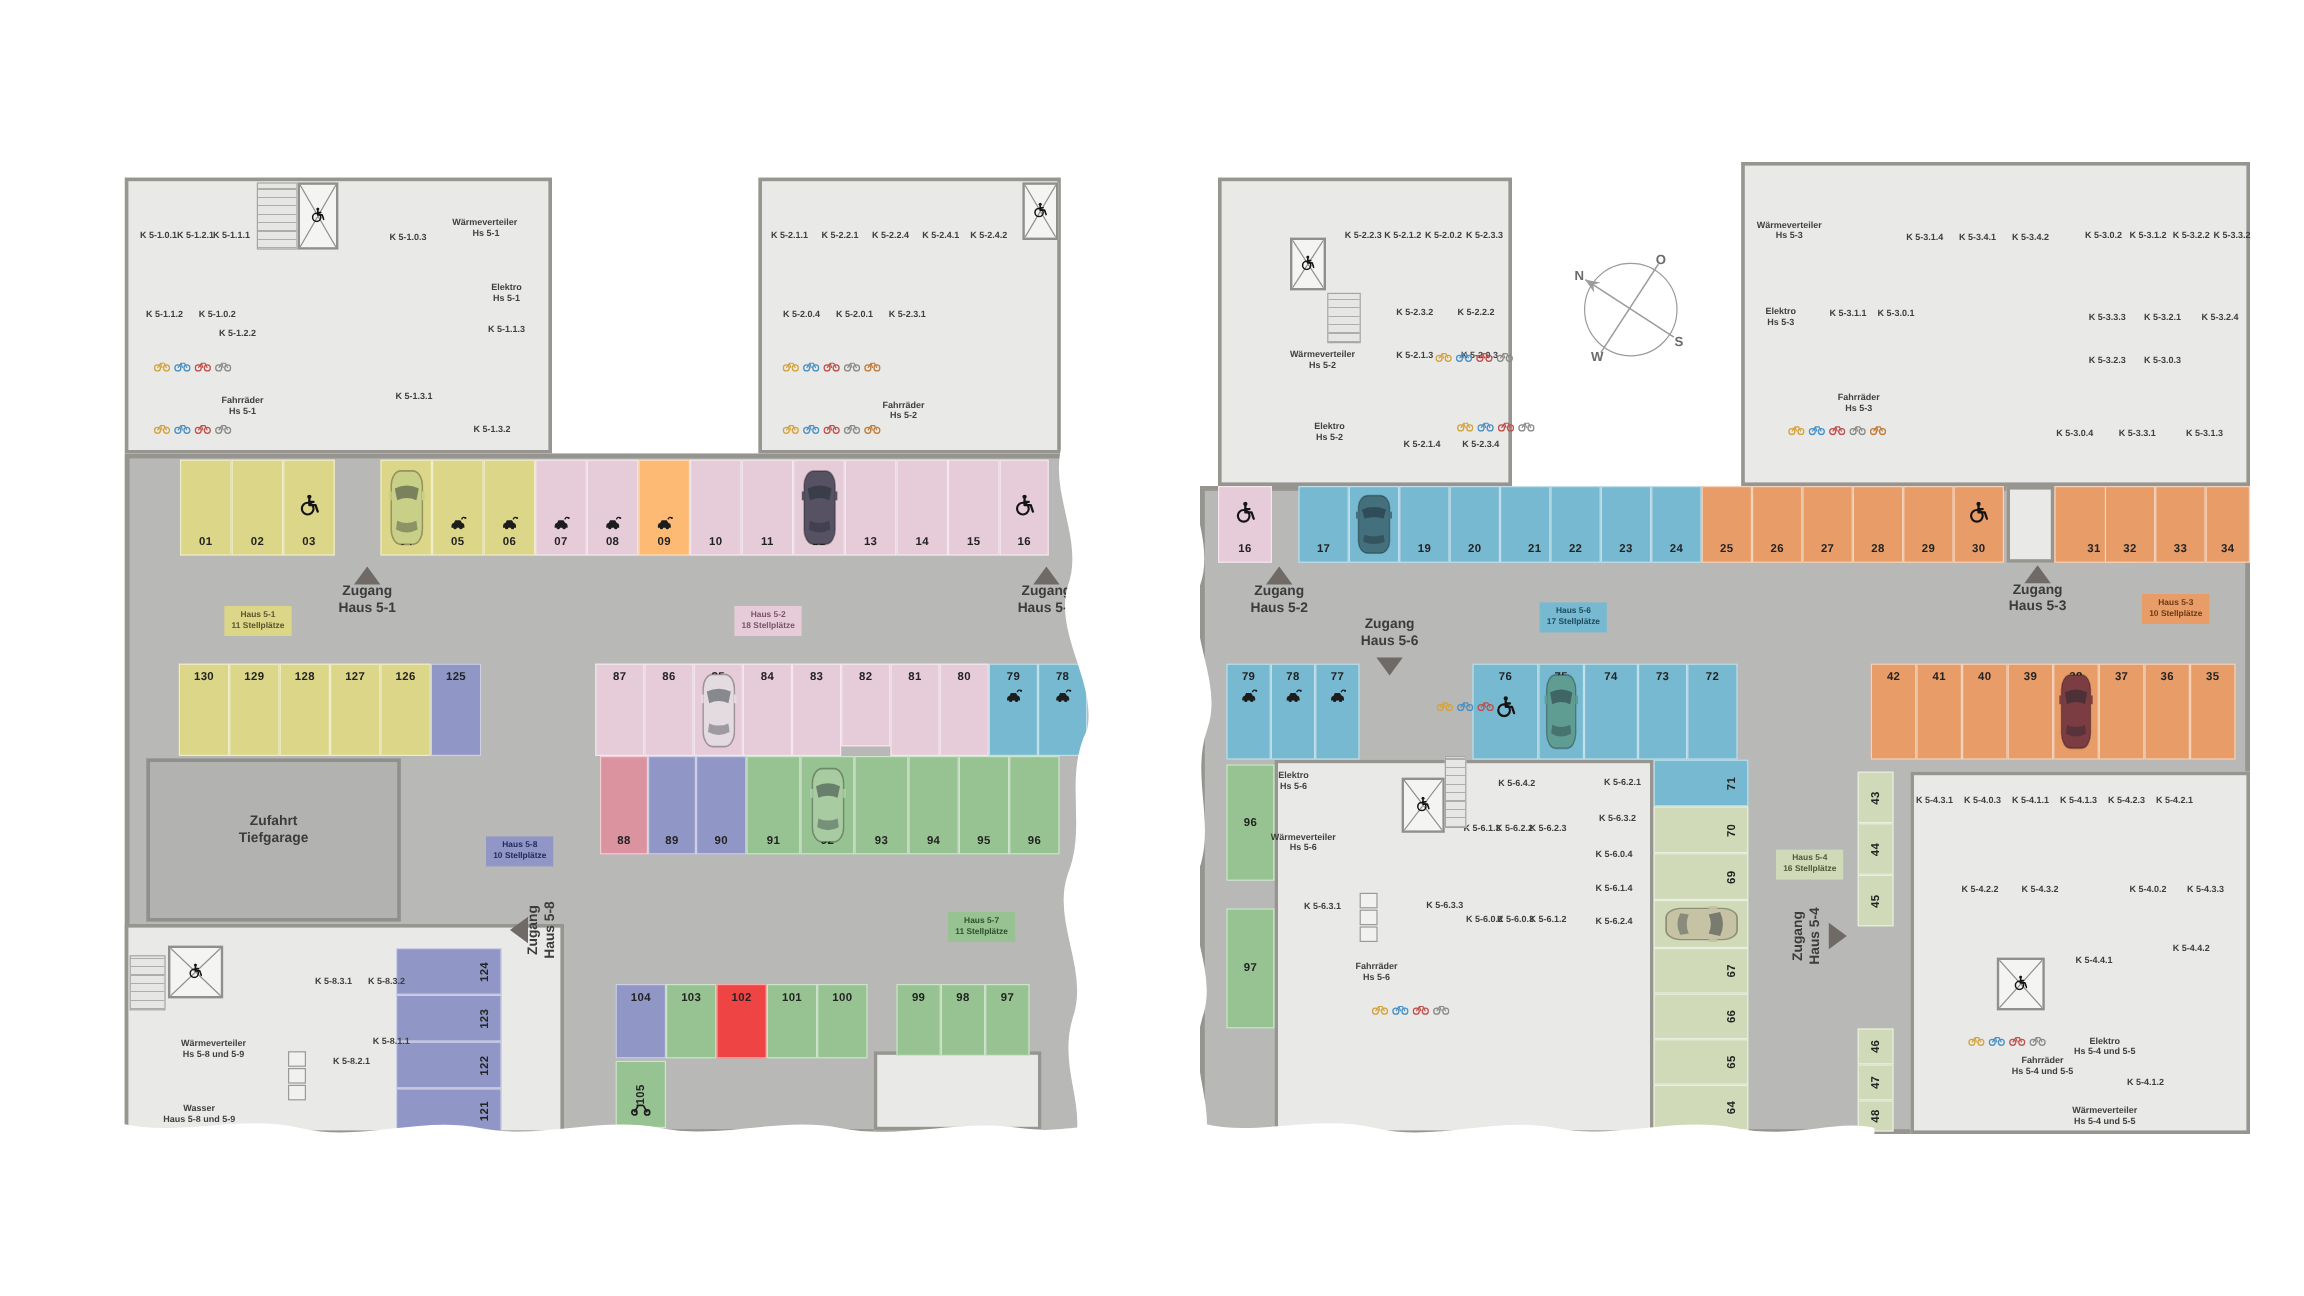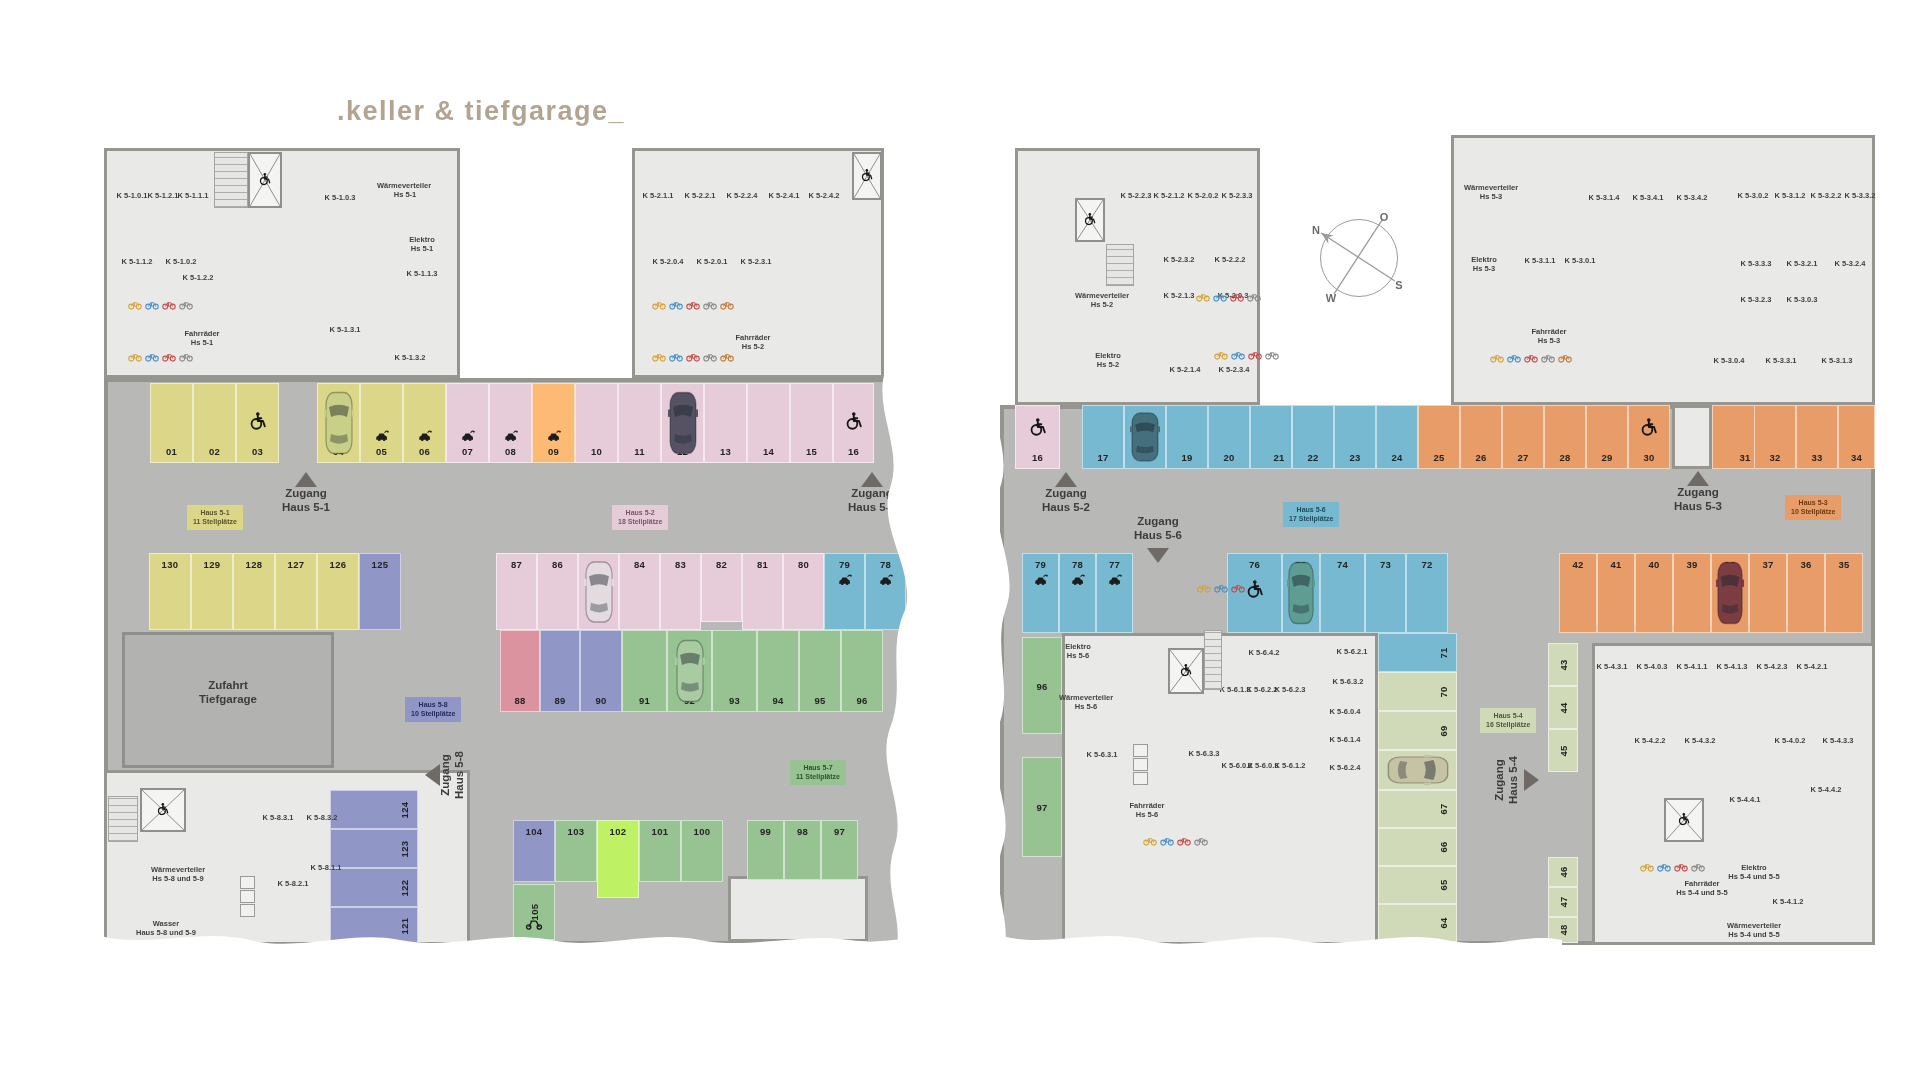--- a/index.html
+++ b/index.html
@@ -41,21 +41,20 @@
   #compass{position:absolute;width:100px;height:100px;}
   #compass .ring{position:absolute;left:12px;top:12px;width:76px;height:76px;border:1.4px solid #9b9b99;border-radius:50%;}
   #compass span{position:absolute;font-size:11px;color:#6b6b69;font-weight:bold;transform:translate(-50%,-50%);}
   svg{display:block;}
   .wave{position:absolute;left:0;top:0;pointer-events:none;}
 </style>
 </head>
 <body>
 
 <div id="canvas">
-  <div id="title" style="left: 337px; top: 96px; color: rgb(179, 164, 146);">.keller &amp; tiefgarage_</div>
 
   <div id="plans">
       <div class="abs" style="left: 0px; top: 0px;">
         <div class="block" style="left: 104px; top: 378px; width: 816px; height: 567px; background: rgb(184, 184, 182); border: 4px solid rgb(150, 148, 142);"></div>
         <div class="block rooms" style="left: 104px; top: 148px; width: 356px; height: 230px; background: rgb(233, 233, 231);"></div>
         <div class="block rooms" style="left: 632px; top: 148px; width: 252px; height: 230px; background: rgb(233, 233, 231);"></div>
         <div class="block rooms" style="left: 104px; top: 770px; width: 366px; height: 175px; background: rgb(233, 233, 231);"></div>
         <div class="block rooms" style="left: 728px; top: 876px; width: 140px; height: 66px; background: rgb(233, 233, 231);"></div>
         <div class="block ramp" style="left: 122px; top: 632px; width: 212px; height: 136px; background: rgb(178, 178, 176);"></div>
         <div class="stall" style="left: 150px; top: 383px; width: 43px; height: 80px; background: rgb(220, 214, 137);">
@@ -293,21 +292,21 @@
         </div>
         <div class="stall" style="left: 330px; top: 907px; width: 88px; height: 38px; background: rgb(144, 151, 198);">
           <span class="num rot">121</span>
         </div>
         <div class="stall" style="left: 513px; top: 820px; width: 42px; height: 62px; background: rgb(144, 151, 198);">
           <span class="num" style="top: 5px;">104</span>
         </div>
         <div class="stall" style="left: 555px; top: 820px; width: 42px; height: 62px; background: rgb(150, 195, 145);">
           <span class="num" style="top: 5px;">103</span>
         </div>
-        <div class="stall" style="left: 597px; top: 820px; width: 42px; height: 78px; background: #bef264;">
+        <div class="stall" style="left: 597px; top: 820px; width: 42px; height: 62px; background: #ef4444;">
           <span class="num" style="top: 5px;">102</span>
         </div>
         <div class="stall" style="left: 639px; top: 820px; width: 42px; height: 62px; background: rgb(150, 195, 145);">
           <span class="num" style="top: 5px;">101</span>
         </div>
         <div class="stall" style="left: 681px; top: 820px; width: 42px; height: 62px; background: rgb(150, 195, 145);">
           <span class="num" style="top: 5px;">100</span>
         </div>
         <div class="stall" style="left: 747px; top: 820px; width: 37px; height: 60px; background: rgb(150, 195, 145);">
           <span class="num" style="top: 5px;">99</span>

